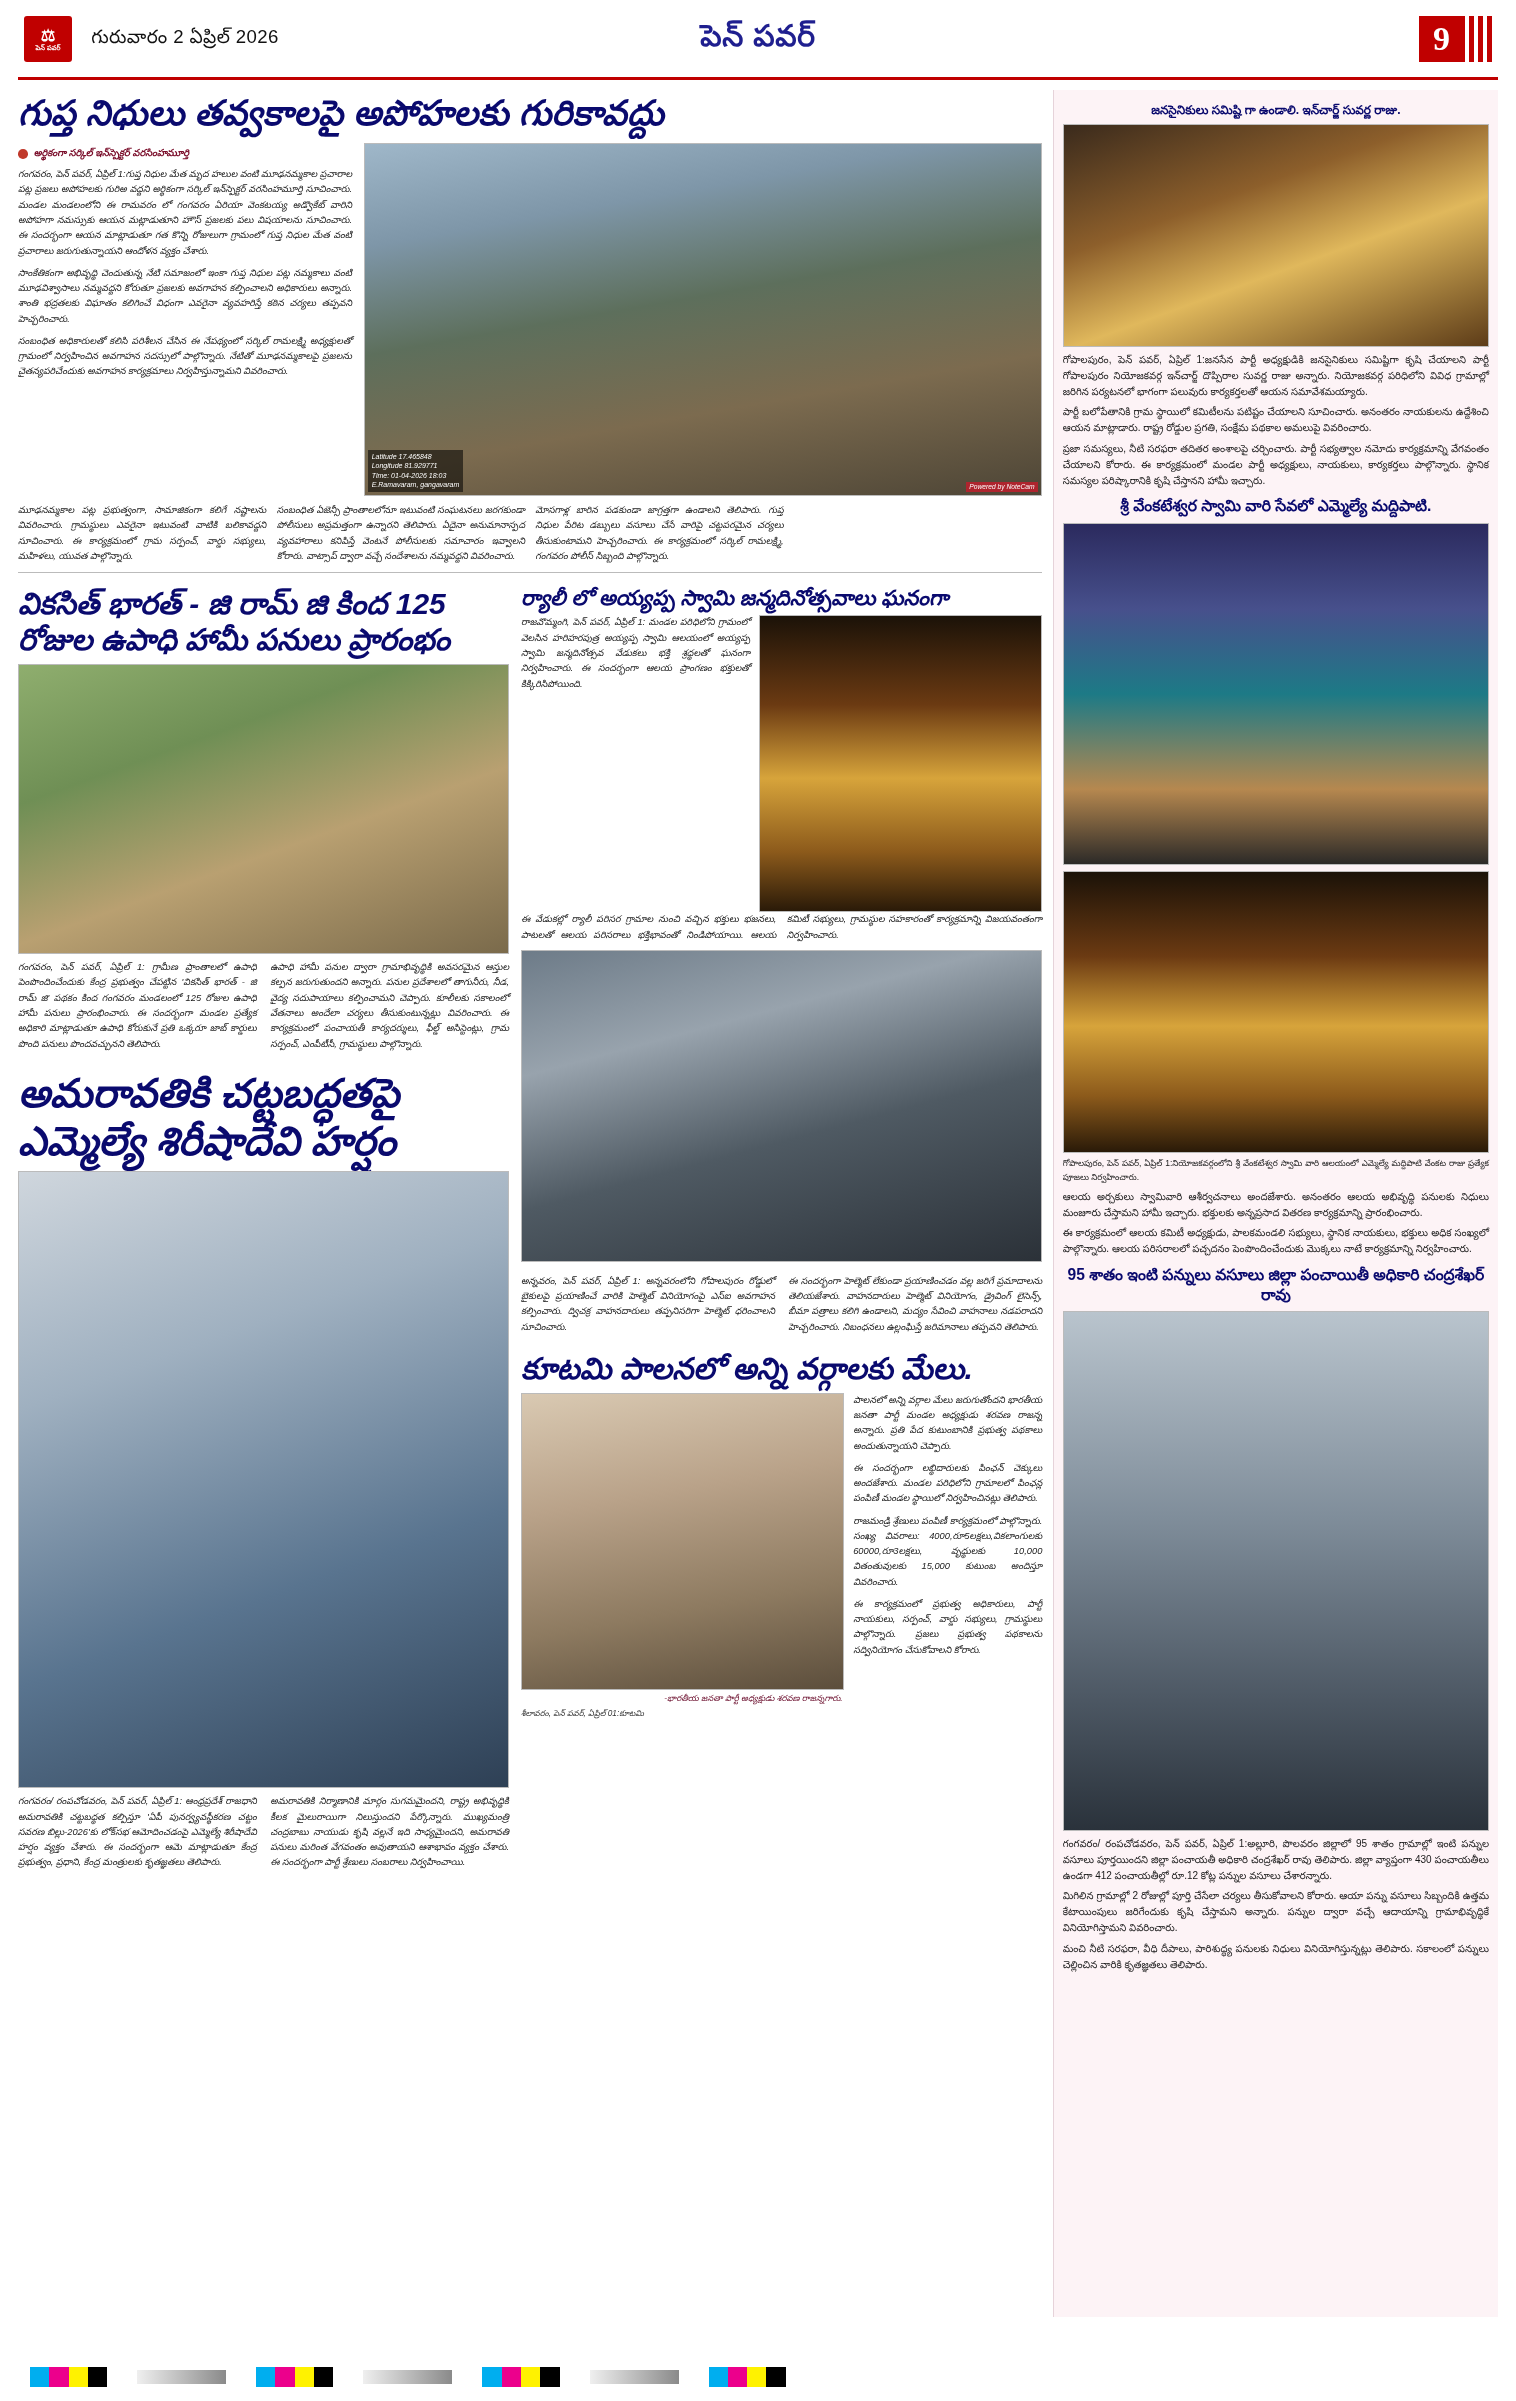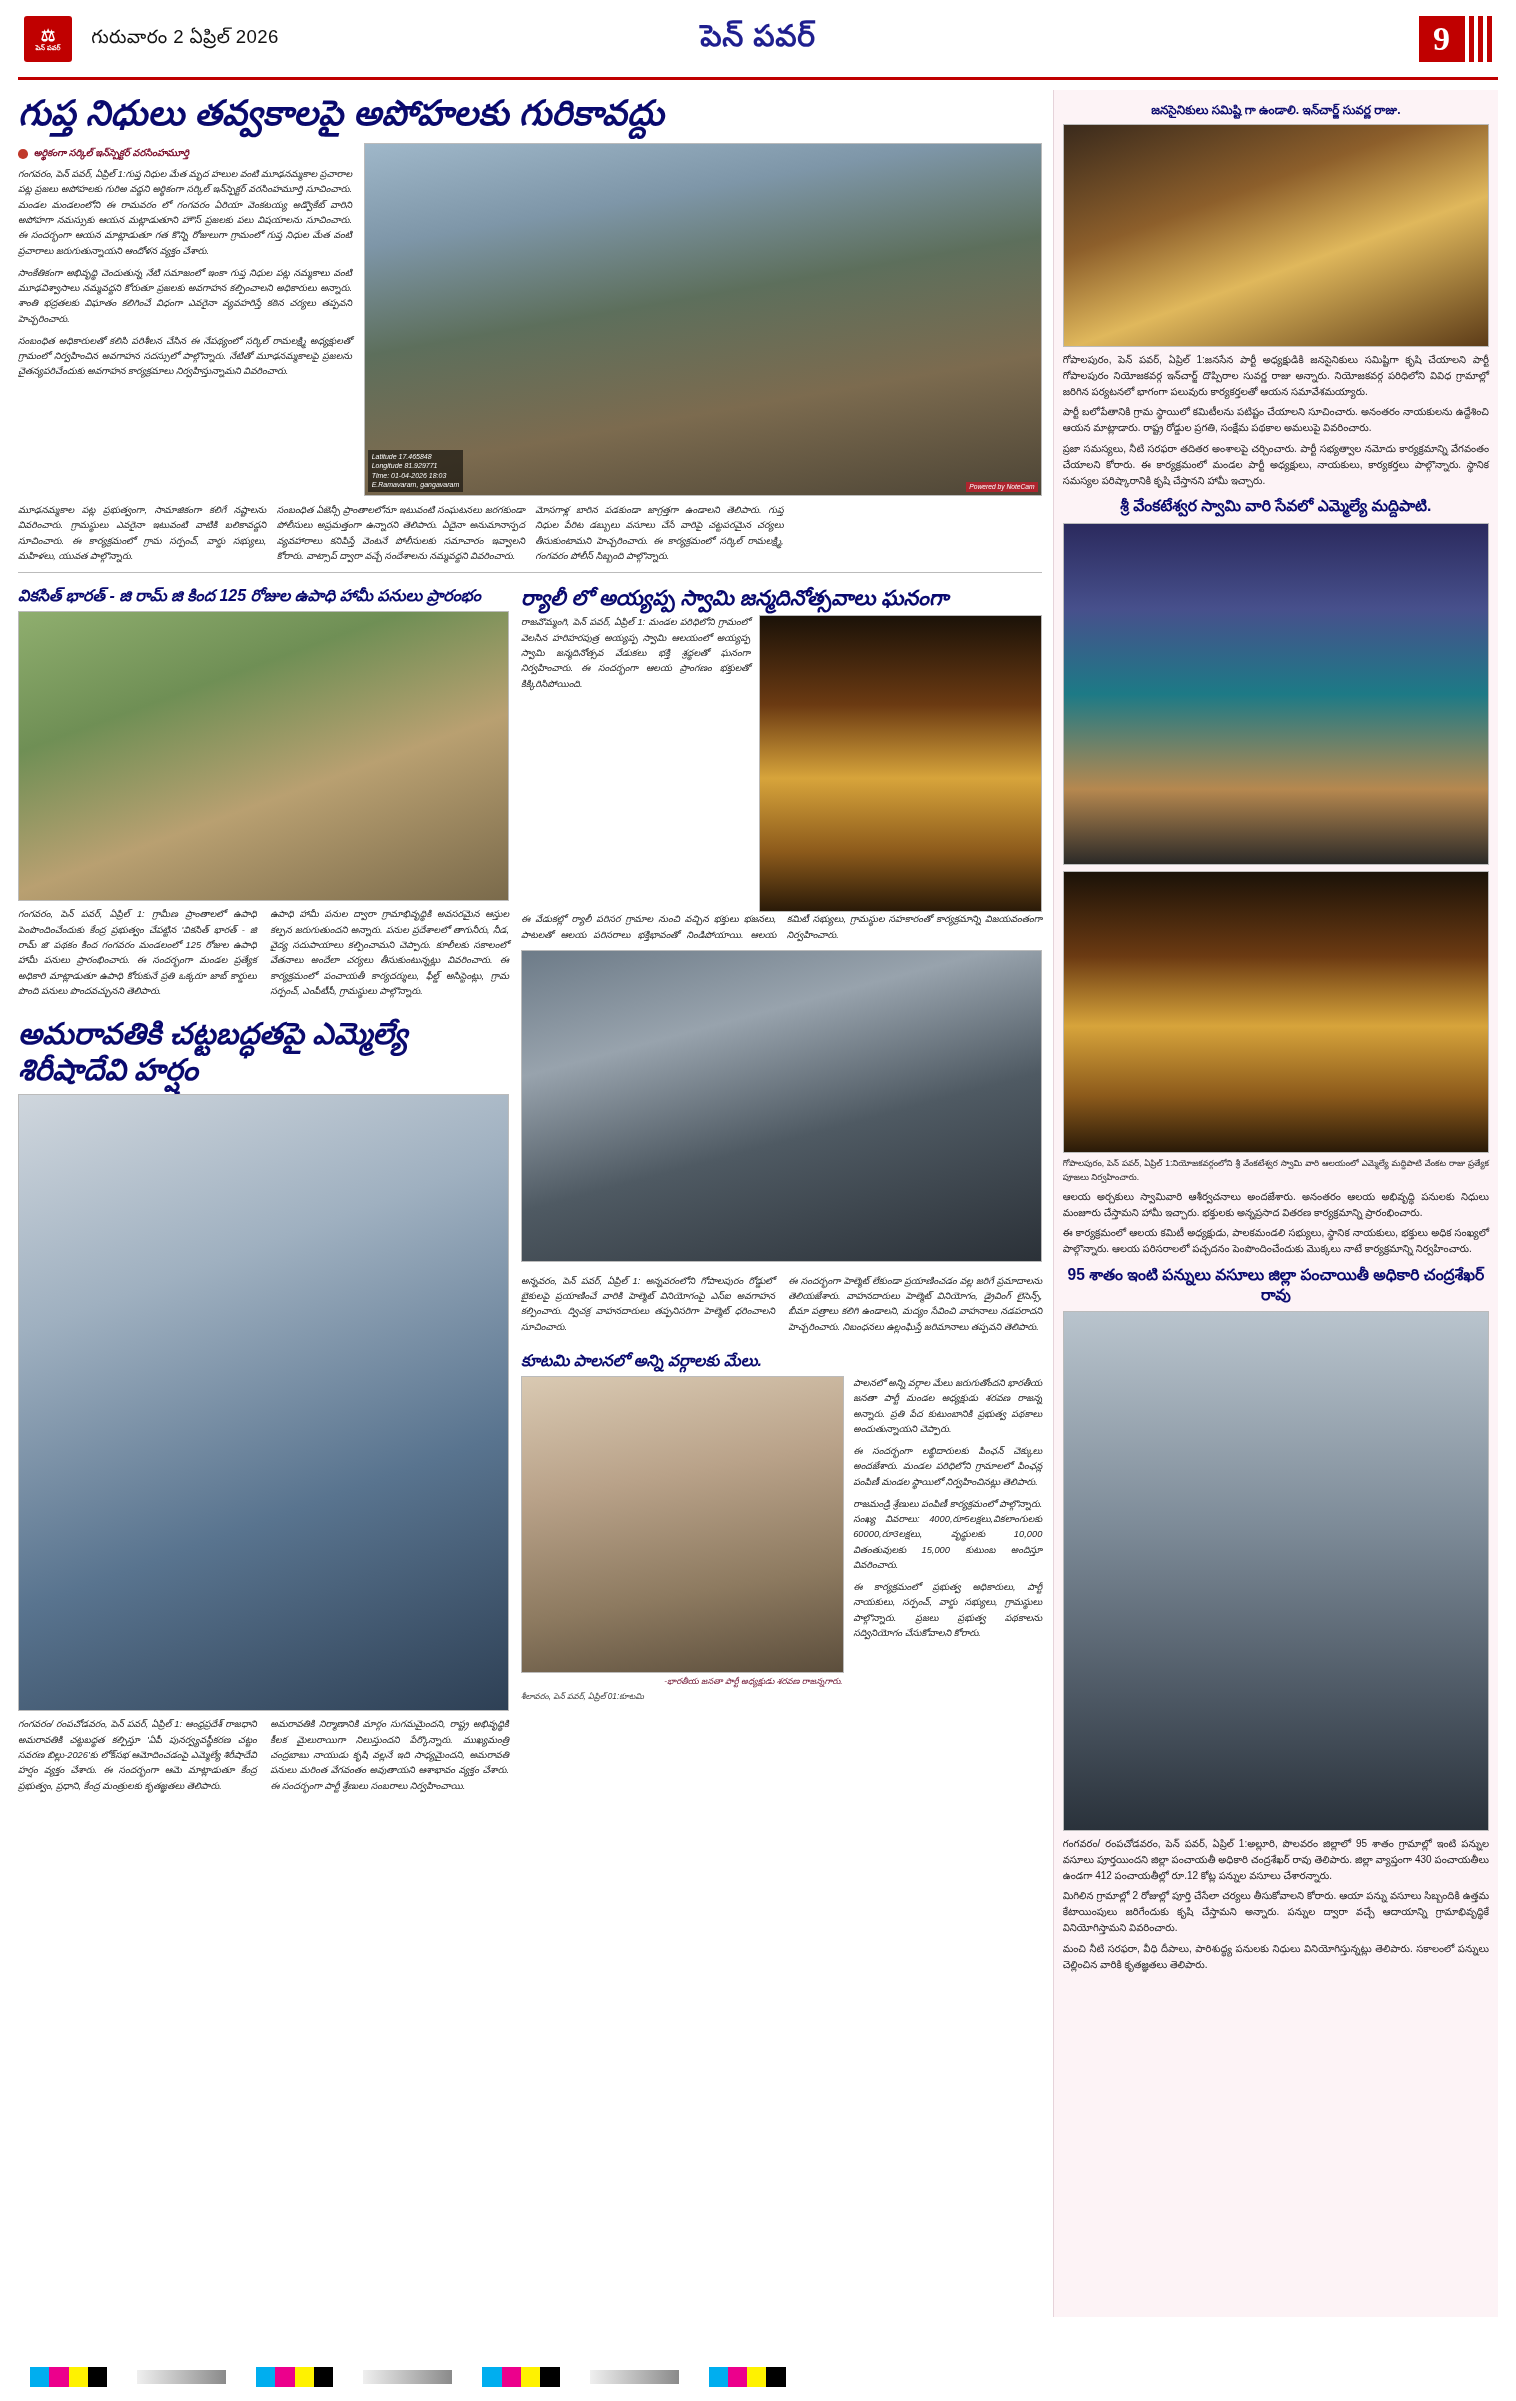--- a/index.html
+++ b/index.html
@@ -45,21 +45,21 @@
   
   .content { display:flex; gap:10.4px; padding-top:10.4px; height:2237px; }
   .col-main { width:1026px; position:relative;font-style:italic; }
   .col-right { width:446px; background:#fdf3f6; border-left:1.5px solid #e6d3da; padding:7.4px 9px; }
 
   h1.head-xl {
     font-size:35px; font-weight:bold; color:#0a0a6e; margin:3px 0 9px 0;
     letter-spacing:0.2px; line-height:1.15;
   }
   h2.head-l {
-    font-size:16px; font-weight:bold; color:#0a0a6e; margin:7.4px 0 6px 0; line-height:1.2;
+    font-size:30px; font-weight:bold; color:#0a0a6e; margin:7.4px 0 6px 0; line-height:1.2;
   }
   h2.head-m {
     font-size:21px; font-weight:bold; color:#0a0a6e; margin:6px 0 4.5px 0; line-height:1.25;
   }
   .byline { font-size:9.7px; color:#7a0d2a; font-weight:bold; margin:4.5px 0 6px 0; display:flex; align-items:center; gap:6px;}
   .byline .dot { width:9.7px; height:9.7px; background:#c0392b; border-radius:50%; display:inline-block; }
   p.body {
     font-size:9.3px; line-height:1.65; text-align:justify; margin:0 0 6.7px 0; color:#1a1a1a;
   }
   .cols2 { column-count:2; column-gap:13.4px; }
@@ -165,21 +165,21 @@
       <div style="display:flex; gap:12px;">
 
         <div style="width:491px;">
           <h2 class="head-l">వికసిత్ భారత్ - జి రామ్ జి కింద 125 రోజుల ఉపాధి హామీ పనులు ప్రారంభం</h2>
           <div class="photo ph-b" style="height:290px;"></div>
           <div class="cols2" style="margin-top:6px;">
             <p class="body">గంగవరం, పెన్ పవర్, ఏప్రిల్ 1: గ్రామీణ ప్రాంతాలలో ఉపాధి పెంపొందించేందుకు కేంద్ర ప్రభుత్వం చేపట్టిన 'వికసిత్ భారత్ - జి రామ్ జి' పథకం కింద గంగవరం మండలంలో 125 రోజుల ఉపాధి హామీ పనులు ప్రారంభించారు. ఈ సందర్భంగా మండల ప్రత్యేక అధికారి మాట్లాడుతూ ఉపాధి కోరుకునే ప్రతి ఒక్కరూ జాబ్ కార్డులు పొంది పనులు పొందవచ్చునని తెలిపారు.</p>
             <p class="body">ఉపాధి హామీ పనుల ద్వారా గ్రామాభివృద్ధికి అవసరమైన ఆస్తుల కల్పన జరుగుతుందని అన్నారు. పనుల ప్రదేశాలలో తాగునీరు, నీడ, వైద్య సదుపాయాలు కల్పించామని చెప్పారు. కూలీలకు సకాలంలో వేతనాలు అందేలా చర్యలు తీసుకుంటున్నట్లు వివరించారు. ఈ కార్యక్రమంలో పంచాయతీ కార్యదర్శులు, ఫీల్డ్ అసిస్టెంట్లు, గ్రామ సర్పంచ్, ఎంపీటీసీ, గ్రామస్థులు పాల్గొన్నారు.</p>
           </div>
 
-          <h2 class="head-l" style="font-size:30px; margin-top:10.4px;">అమరావతికి చట్టబద్ధతపై ఎమ్మెల్యే శిరీషాదేవి హర్షం</h2>
+          <h2 class="head-l" style="font-size:40px; margin-top:10.4px;">అమరావతికి చట్టబద్ధతపై ఎమ్మెల్యే శిరీషాదేవి హర్షం</h2>
           <div class="photo ph-j" style="height:617px; margin-top:4.5px;"></div>
           <div class="cols2" style="margin-top:6px;">
             <p class="body">గంగవరం/ రంపచోడవరం, పెన్ పవర్, ఏప్రిల్ 1: ఆంధ్రప్రదేశ్ రాజధాని అమరావతికి చట్టబద్ధత కల్పిస్తూ 'ఏపీ పునర్వ్యవస్థీకరణ చట్టం సవరణ బిల్లు-2026'కు లోక్‌సభ ఆమోదించడంపై ఎమ్మెల్యే శిరీషాదేవి హర్షం వ్యక్తం చేశారు. ఈ సందర్భంగా ఆమె మాట్లాడుతూ కేంద్ర ప్రభుత్వం, ప్రధాని, కేంద్ర మంత్రులకు కృతజ్ఞతలు తెలిపారు.</p>
             <p class="body">అమరావతికి నిర్మాణానికి మార్గం సుగమమైందని, రాష్ట్ర అభివృద్ధికి కీలక మైలురాయిగా నిలుస్తుందని పేర్కొన్నారు. ముఖ్యమంత్రి చంద్రబాబు నాయుడు కృషి వల్లనే ఇది సాధ్యమైందని, అమరావతి పనులు మరింత వేగవంతం అవుతాయని ఆశాభావం వ్యక్తం చేశారు. ఈ సందర్భంగా పార్టీ శ్రేణులు సంబరాలు నిర్వహించాయి.</p>
           </div>
         </div>
 
         <div style="flex:1;">
           <h2 class="head-m">ర్యాలీ లో అయ్యప్ప స్వామి జన్మదినోత్సవాలు ఘనంగా</h2>
           <div style="display:flex; gap:9px;">

